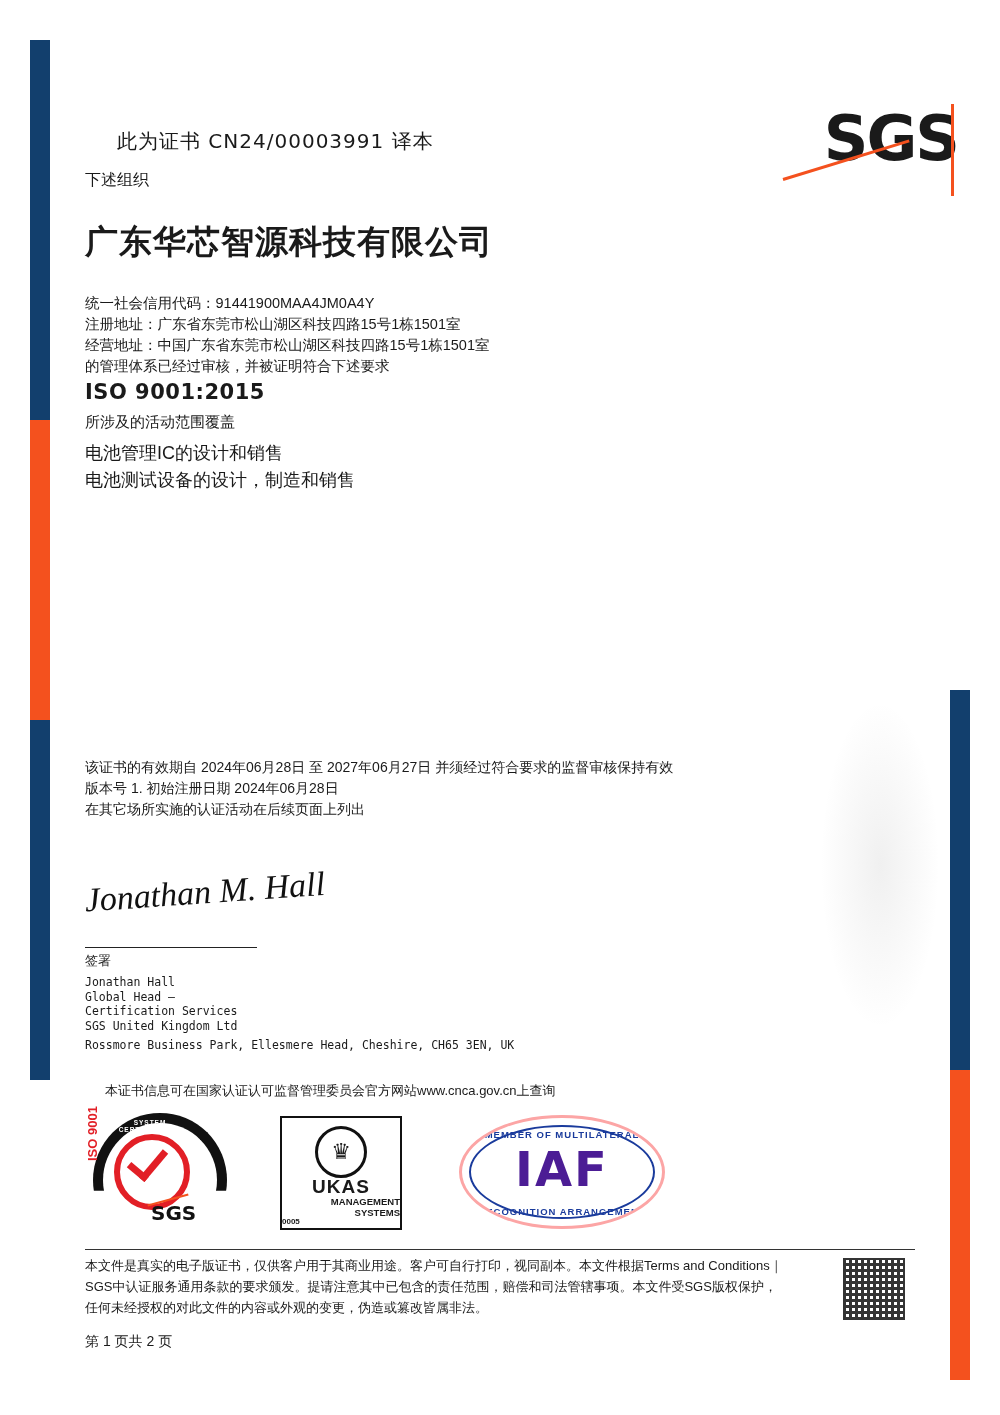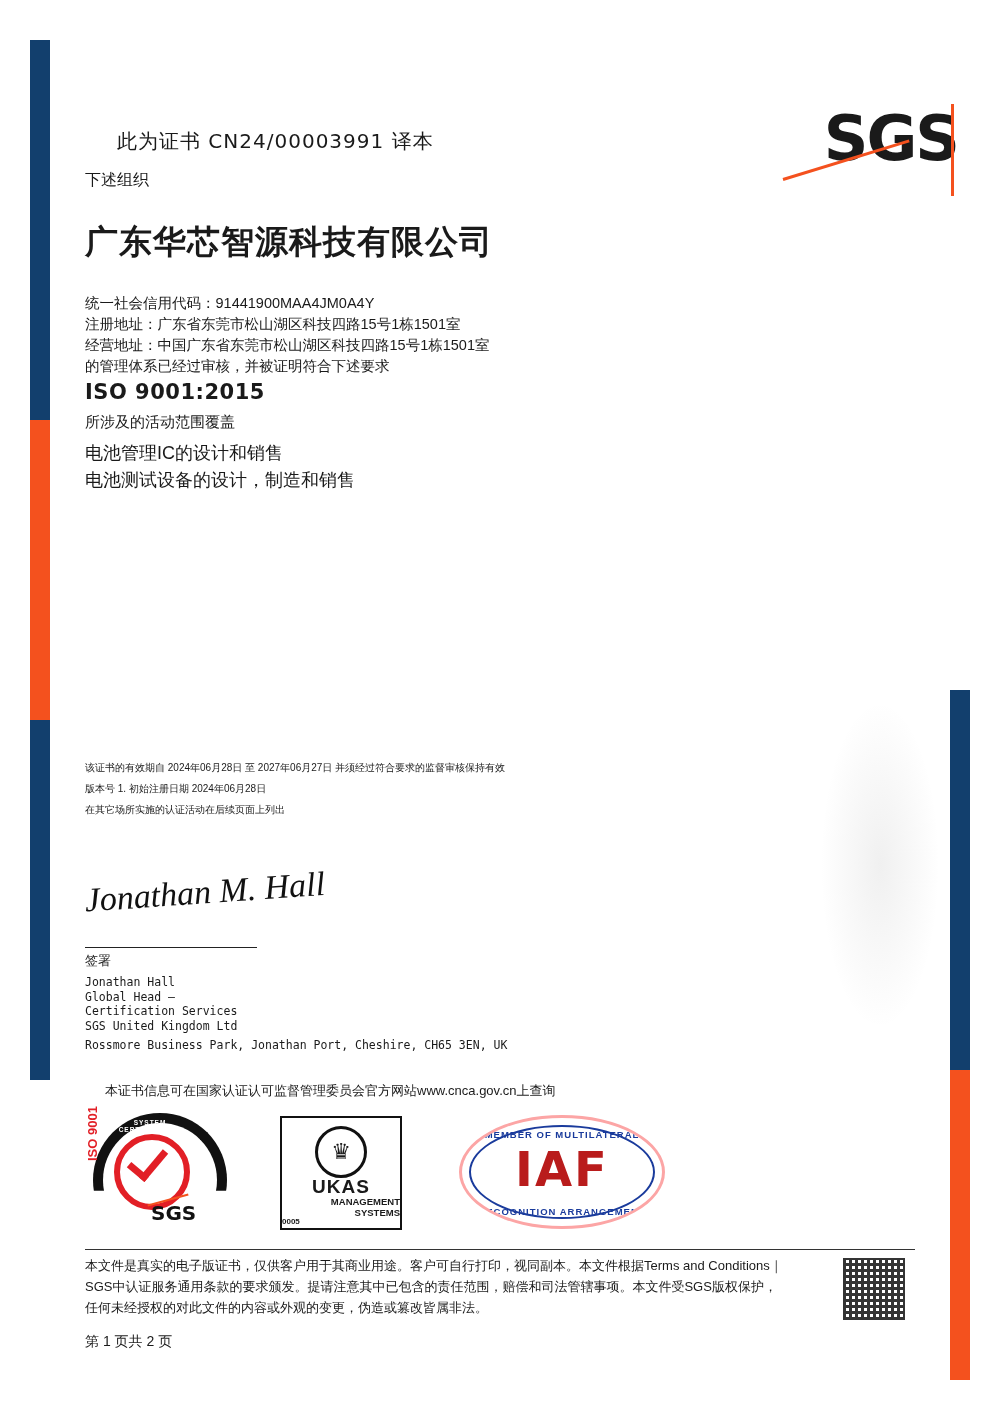--- a/index.html
+++ b/index.html
@@ -111,21 +111,21 @@
     font-size: 15px;
   }
   .t-scope {
     position: absolute; top: 440px; left: 0;
     font-size: 18px;
     line-height: 27px;
   }
 
   .t-validity {
     position: absolute; top: 757px; left: 0;
-    font-size: 10px;
+    font-size: 14px;
     line-height: 21px;
   }
   .t-validity .ln { white-space: nowrap; }
 
   
   .sig-wrap { position: absolute; top: 875px; left: 0; }
   .sig-img {
     width: 190px; height: 55px;
     font-family: "Liberation Serif", serif;
     font-style: italic;
@@ -239,21 +239,21 @@
   .mark-iaf .ring {
     position: absolute; left: 7px; top: 7px; right: 7px; bottom: 7px;
     border-radius: 50%;
     border: 2px solid #1a3b9c;
   }
   .mark-iaf .iaf-text {
     position: absolute; left: 0; right: 0; top: 27px;
     text-align: center;
     font-family: "DejaVu Sans", sans-serif;
     font-weight: 700; font-size: 48px; line-height: 48px;
-    color: #b91c1c;
+    color: #4c1d95;
     letter-spacing: 2px;
   }
   .mark-iaf .top-arc, .mark-iaf .bot-arc {
     position: absolute; left: 0; right: 0; text-align: center;
     font-size: 9.5px; font-weight: 700; color: #1a3b9c; letter-spacing: 1px;
   }
   .mark-iaf .top-arc { top: 11px; }
   .mark-iaf .bot-arc { bottom: 9px; }
 
   
@@ -336,21 +336,21 @@
     <div class="sig-label">签署</div>
 
     <div class="sig-details">
       <div>Jonathan Hall</div>
       <div>Global Head –</div>
       <div>Certification Services</div>
       <div>SGS United Kingdom Ltd</div>
     </div>
 
     <div class="sig-addr">
-      <div>Rossmore Business Park, Jonathan Port, Cheshire, CH65 3EN, UK</div>
+      <div>Rossmore Business Park, Ellesmere Head, Cheshire, CH65 3EN, UK</div>
     </div>
 
     <div class="t-cnca">本证书信息可在国家认证认可监督管理委员会官方网站www.cnca.gov.cn上查询</div>
 
     <div class="marks">
 
       <div class="mark-iso">
         <div class="arc"></div>
         <div class="arc-label">SYSTEM CERTIFICATION</div>
         <div class="circle"></div>

